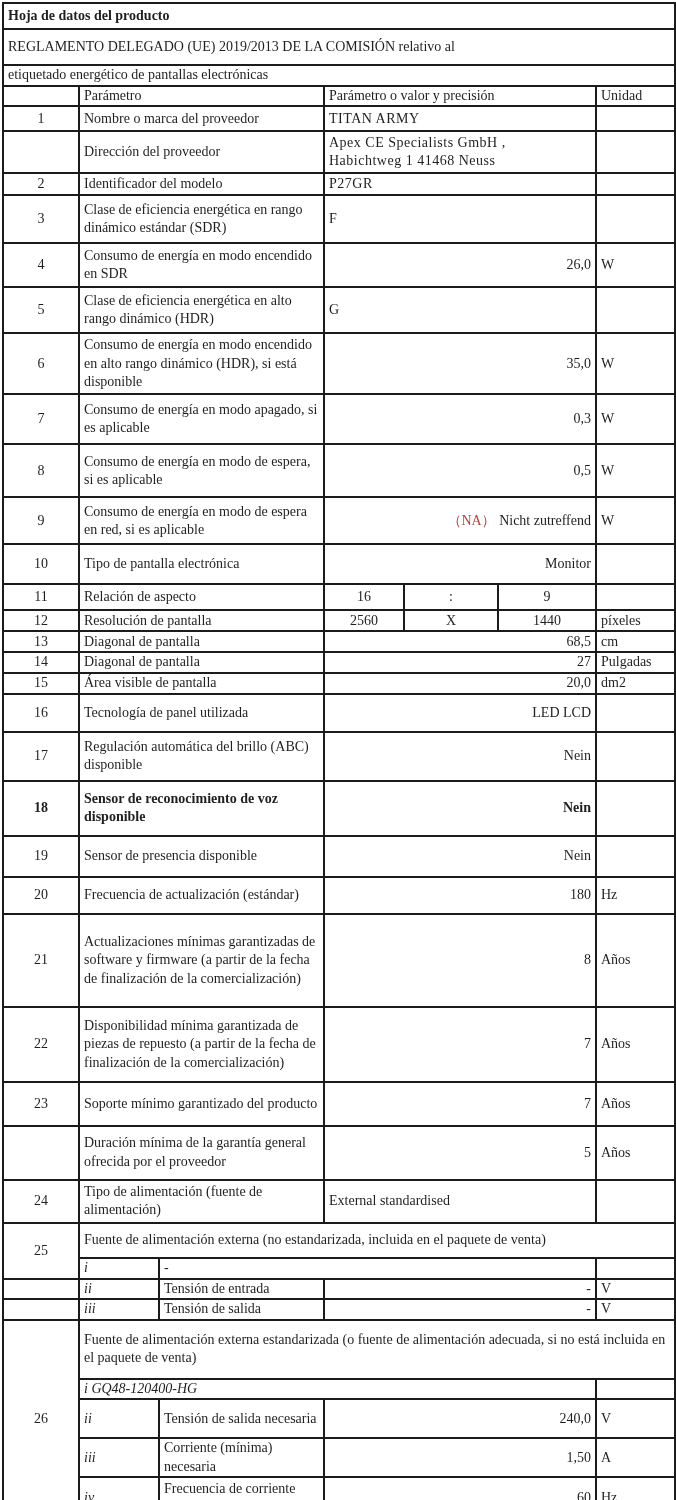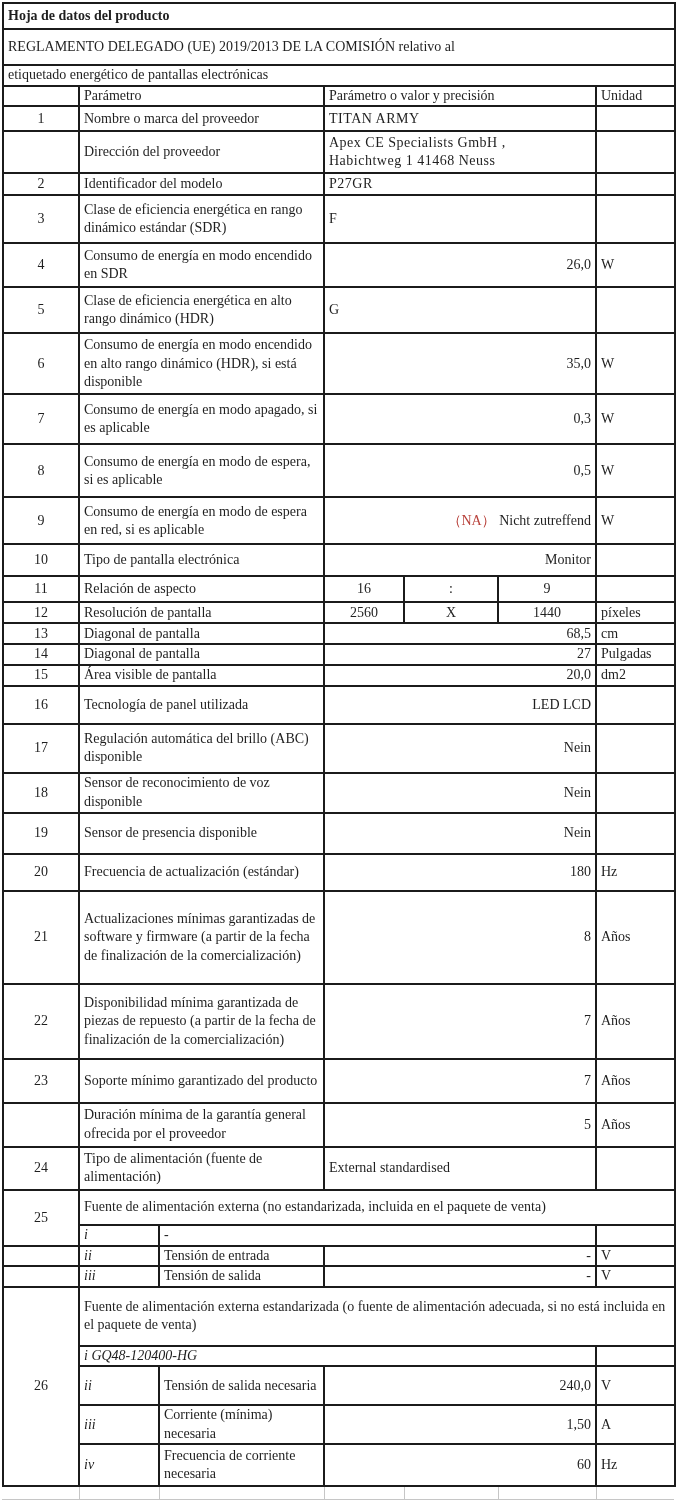--- a/index.html
+++ b/index.html
@@ -127,21 +127,21 @@
         <td colspan="2">Consumo de energía en modo de espera, si es aplicable</td>
         <td colspan="3" class="vr">0,5</td>
         <td>W</td>
       </tr>
       <tr style="height: 47px;">
         <td class="num">9</td>
         <td colspan="2">Consumo de energía en modo de espera en red, si es aplicable</td>
         <td colspan="3" class="vr"><span class="red">（NA）</span><span> Nicht zutreffend</span></td>
         <td>W</td>
       </tr>
-      <tr style="height: 32px;">
+      <tr style="height: 40px;">
         <td class="num">10</td>
         <td colspan="2">Tipo de pantalla electrónica</td>
         <td colspan="3" class="vr">Monitor</td>
         <td></td>
       </tr>
       <tr style="height: 26px;">
         <td class="num">11</td>
         <td colspan="2">Relación de aspecto</td>
         <td class="vc">16</td>
         <td class="vc">:</td>
@@ -179,21 +179,21 @@
         <td colspan="2">Tecnología de panel utilizada</td>
         <td colspan="3" class="vr">LED LCD</td>
         <td></td>
       </tr>
       <tr style="height: 49px;">
         <td class="num">17</td>
         <td colspan="2">Regulación automática del brillo (ABC) disponible</td>
         <td colspan="3" class="vr">Nein</td>
         <td></td>
       </tr>
-      <tr style="height: 40px;">
+      <tr style="height: 55px; font-weight: bold;">
         <td class="num">18</td>
         <td colspan="2">Sensor de reconocimiento de voz disponible</td>
         <td colspan="3" class="vr">Nein</td>
         <td></td>
       </tr>
       <tr style="height: 41px;">
         <td class="num">19</td>
         <td colspan="2">Sensor de presencia disponible</td>
         <td colspan="3" class="vr">Nein</td>
         <td></td>
@@ -215,21 +215,21 @@
         <td colspan="2">Disponibilidad mínima garantizada de piezas de repuesto (a partir de la fecha de finalización de la comercialización)</td>
         <td colspan="3" class="vr">7</td>
         <td>Años</td>
       </tr>
       <tr style="height: 44px;">
         <td class="num">23</td>
         <td colspan="2">Soporte mínimo garantizado del producto</td>
         <td colspan="3" class="vr">7</td>
         <td>Años</td>
       </tr>
-      <tr style="height: 44px;">
+      <tr style="height: 54px;">
         <td class="num"></td>
         <td colspan="2">Duración mínima de la garantía general ofrecida por el proveedor</td>
         <td colspan="3" class="vr">5</td>
         <td>Años</td>
       </tr>
       <tr style="height: 43px;">
         <td class="num">24</td>
         <td colspan="2">Tipo de alimentación (fuente de alimentación)</td>
         <td colspan="3">External standardised</td>
         <td></td>

